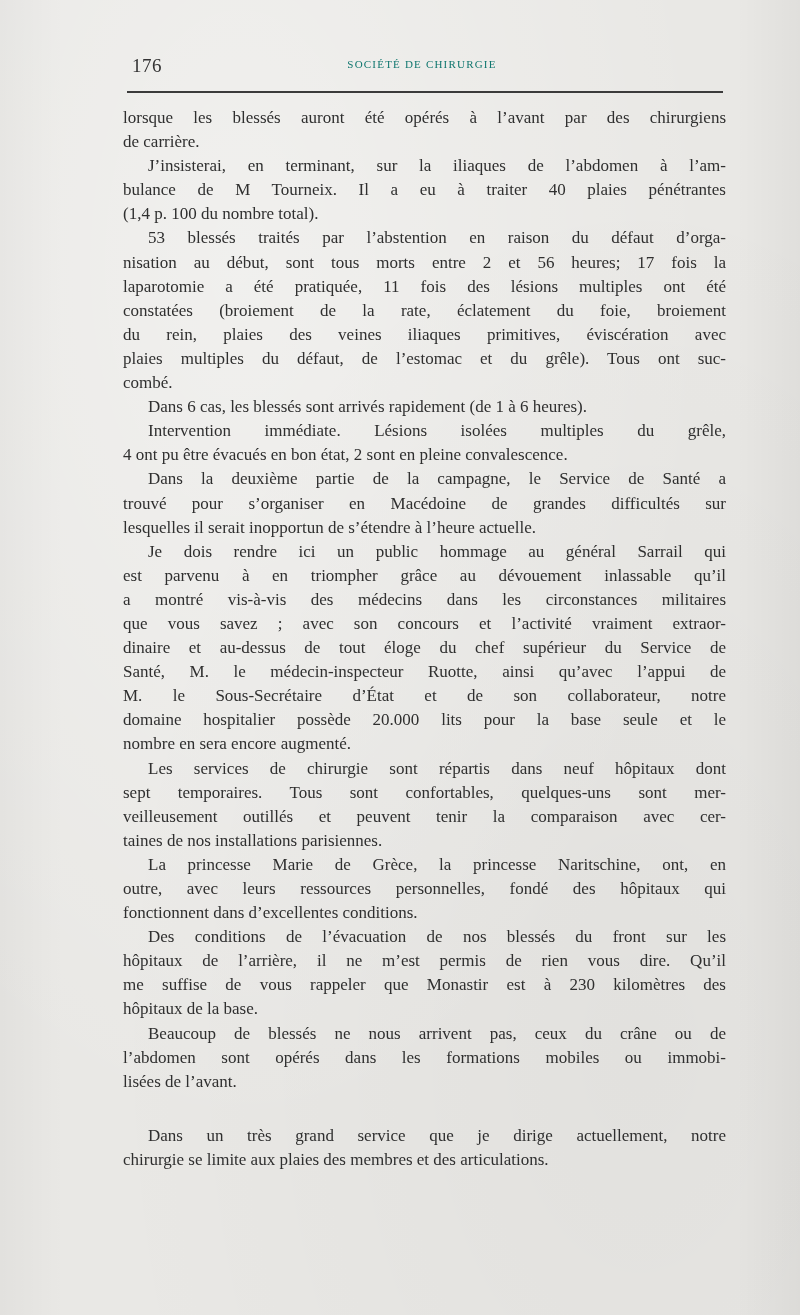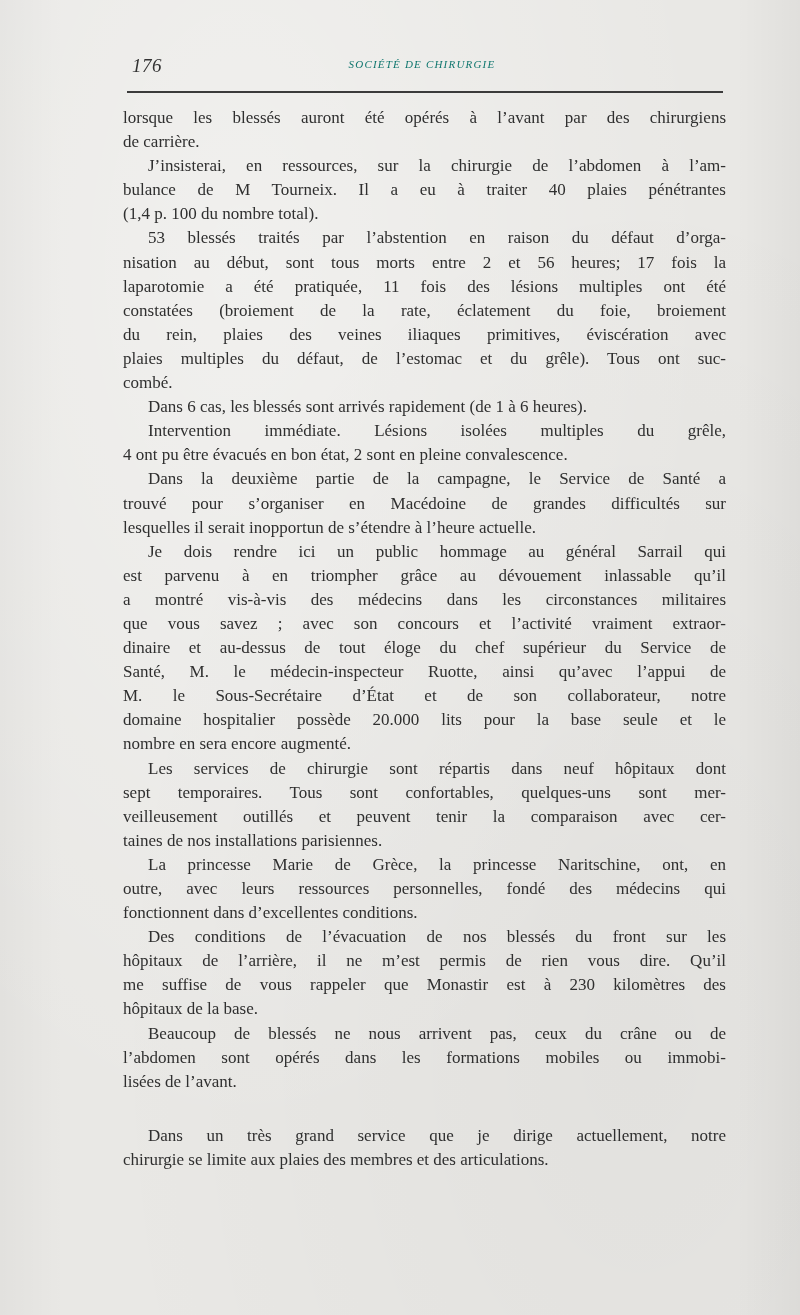--- a/index.html
+++ b/index.html
@@ -23,21 +23,20 @@
       radial-gradient(ellipse at 80% 80%, rgba(0,0,0,0.03), rgba(0,0,0,0) 60%),
       linear-gradient(90deg, rgba(0,0,0,0.03), rgba(0,0,0,0) 8%, rgba(0,0,0,0) 92%, rgba(0,0,0,0.04));
     pointer-events: none;
   }
   .header {
     position: absolute;
     left: 132px;
     top: 55px;
     width: 590px;
     height: 24px;
-    font-style: italic;
   }
   .page-number {
     position: absolute;
     left: 0;
     top: 0;
     font-size: 19px;
     letter-spacing: 0.5px;
     color: #333;
   }
   .running-head {
@@ -96,21 +95,21 @@
   <div class="running-head">SOCIÉTÉ DE CHIRURGIE</div>
 </div>
 <div class="rule"></div>
 
 <div class="body-text" id="body-text">
     <div>
       <span class="line">lorsque les blessés auront été opérés à l’avant par des chirurgiens</span>
       <span class="line last">de carrière.</span>
     </div>
     <div>
-      <span class="line indent">J’insisterai, en ressources, sur la chirurgie de l’abdomen à l’am-</span>
+      <span class="line indent">J’insisterai, en terminant, sur la iliaques de l’abdomen à l’am-</span>
       <span class="line">bulance de M Tourneix. Il a eu à traiter 40 plaies pénétrantes</span>
       <span class="line last">(1,4 p. 100 du nombre total).</span>
     </div>
     <div>
       <span class="line indent">53 blessés traités par l’abstention en raison du défaut d’orga-</span>
       <span class="line">nisation au début, sont tous morts entre 2 et 56 heures; 17 fois la</span>
       <span class="line">laparotomie a été pratiquée, 11 fois des lésions multiples ont été</span>
       <span class="line">constatées (broiement de la rate, éclatement du foie, broiement</span>
       <span class="line">du rein, plaies des veines iliaques primitives, éviscération avec</span>
       <span class="line">plaies multiples du défaut, de l’estomac et du grêle). Tous ont suc-</span>
@@ -140,21 +139,21 @@
       <span class="line last">nombre en sera encore augmenté.</span>
     </div>
     <div>
       <span class="line indent">Les services de chirurgie sont répartis dans neuf hôpitaux dont</span>
       <span class="line">sept temporaires. Tous sont confortables, quelques-uns sont mer-</span>
       <span class="line">veilleusement outillés et peuvent tenir la comparaison avec cer-</span>
       <span class="line last">taines de nos installations parisiennes.</span>
     </div>
     <div>
       <span class="line indent">La princesse Marie de Grèce, la princesse Naritschine, ont, en</span>
-      <span class="line">outre, avec leurs ressources personnelles, fondé des médecins qui</span>
+      <span class="line">outre, avec leurs ressources personnelles, fondé des hôpitaux qui</span>
       <span class="line last">fonctionnent dans d’excellentes conditions.</span>
     </div>
     <div>
       <span class="line indent">Des conditions de l’évacuation de nos blessés du front sur les</span>
       <span class="line">hôpitaux de l’arrière, il ne m’est permis de rien vous dire. Qu’il</span>
       <span class="line">me suffise de vous rappeler que Monastir est à 230 kilomètres des</span>
       <span class="line last">hôpitaux de la base.</span>
     </div>
     <div>
       <span class="line indent">Beaucoup de blessés ne nous arrivent pas, ceux du crâne ou de</span>

